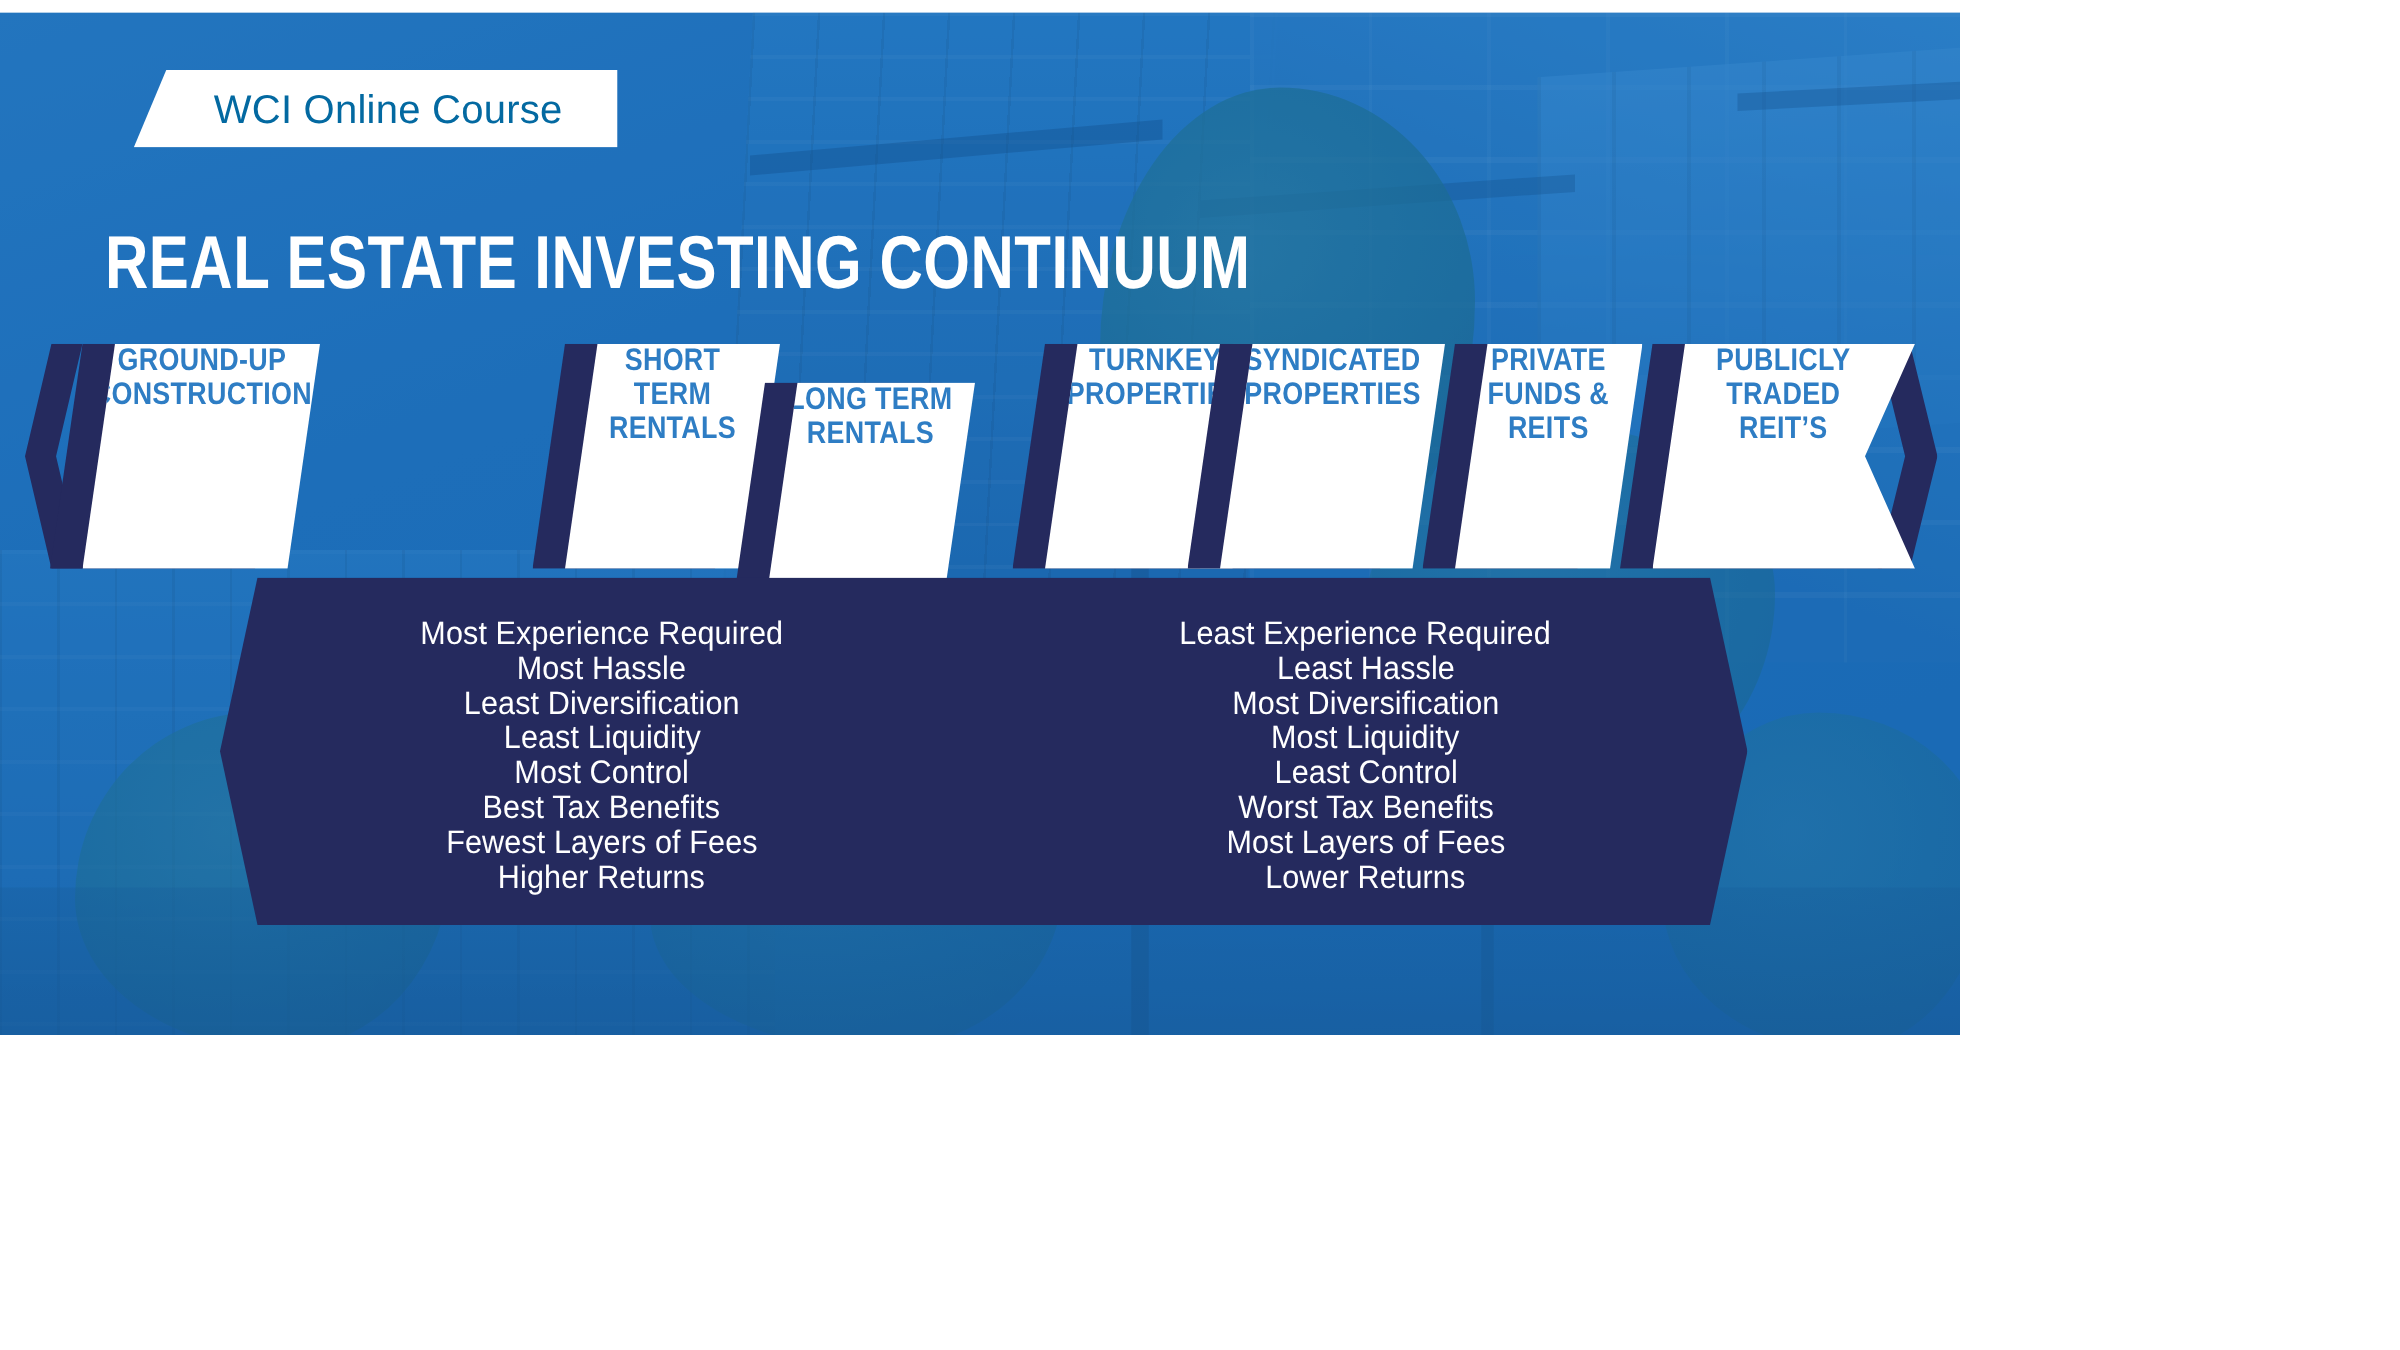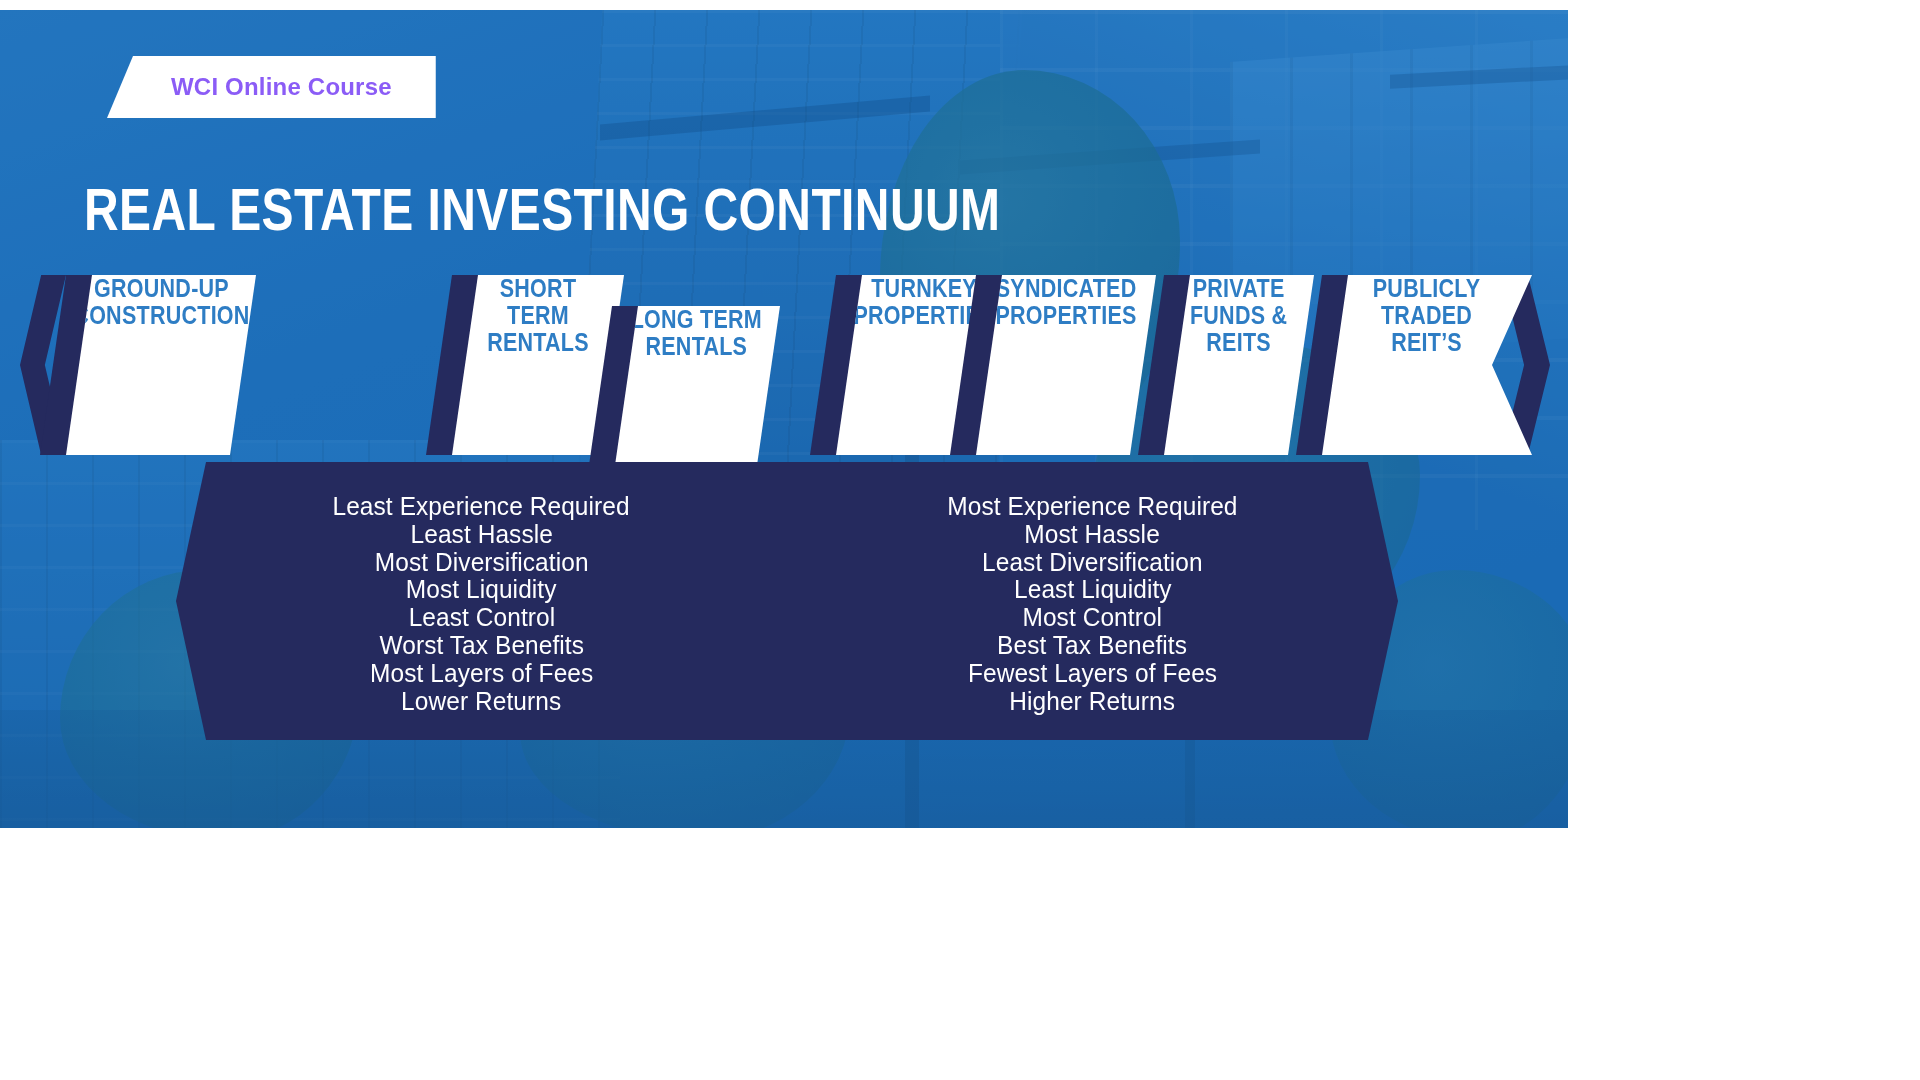--- a/index.html
+++ b/index.html
@@ -83,21 +83,21 @@
   .photo .pole2 { position:absolute; left:1185px; top:460px; width:10px; height:360px;
                   background:rgba(18,70,118,.45); }
   .photo .tint { position:absolute; inset:0; background:rgba(27,108,184,.45); }
 
   
   .tab {
     position:absolute; left:107px; top:46px; height:62px; padding:0 44px 0 64px;
     background:#ffffff; display:flex; align-items:center;
     clip-path:polygon(26px 0, 100% 0, 100% 100%, 0 100%);
   }
-  .tab-text { color:#8b5cf6; font-size:24px; font-weight:700; letter-spacing:.2px;
+  .tab-text { color:#0369a1; font-size:32px; font-weight:400; letter-spacing:.2px;
               white-space:nowrap; }
 
   
   .title {
     position:absolute; left:84px; top:170px;
     color:#ffffff; font-size:60px; font-weight:700; line-height:1;
     letter-spacing:.5px; white-space:nowrap;
     transform:scaleX(.80); transform-origin:left center;
     font-family:"Liberation Sans Narrow","Liberation Sans", sans-serif;
   }
@@ -252,39 +252,39 @@
 FUNDS &amp;
 REITS</span>
         </div>
       </div>
 
     </div>
 
     <div class="panel">
       <div class="panel-inner">
         <div class="col">
+          <span class="line">Most Experience Required</span>
+          <span class="line">Most Hassle</span>
+          <span class="line">Least Diversification</span>
+          <span class="line">Least Liquidity</span>
+          <span class="line">Most Control</span>
+          <span class="line">Best Tax Benefits</span>
+          <span class="line">Fewest Layers of Fees</span>
+          <span class="line">Higher Returns</span>
+        </div>
+        <div class="col">
           <span class="line">Least Experience Required</span>
           <span class="line">Least Hassle</span>
           <span class="line">Most Diversification</span>
           <span class="line">Most Liquidity</span>
           <span class="line">Least Control</span>
           <span class="line">Worst Tax Benefits</span>
           <span class="line">Most Layers of Fees</span>
           <span class="line">Lower Returns</span>
         </div>
-        <div class="col">
-          <span class="line">Most Experience Required</span>
-          <span class="line">Most Hassle</span>
-          <span class="line">Least Diversification</span>
-          <span class="line">Least Liquidity</span>
-          <span class="line">Most Control</span>
-          <span class="line">Best Tax Benefits</span>
-          <span class="line">Fewest Layers of Fees</span>
-          <span class="line">Higher Returns</span>
-        </div>
       </div>
     </div>
 
   </div>
 
   <div class="frame-top"></div>
   <div class="frame-bottom"></div>
   <div class="frame-right"></div>
 
 </div>

